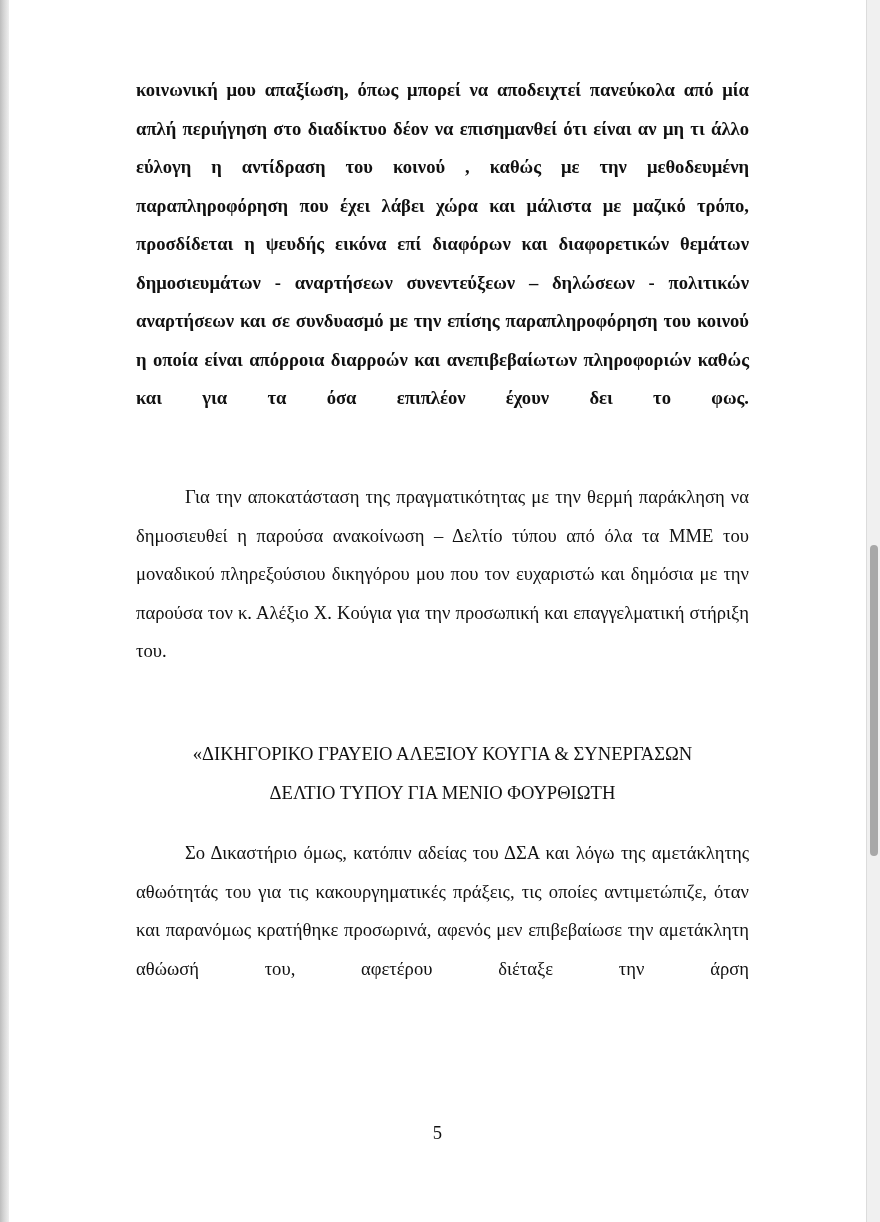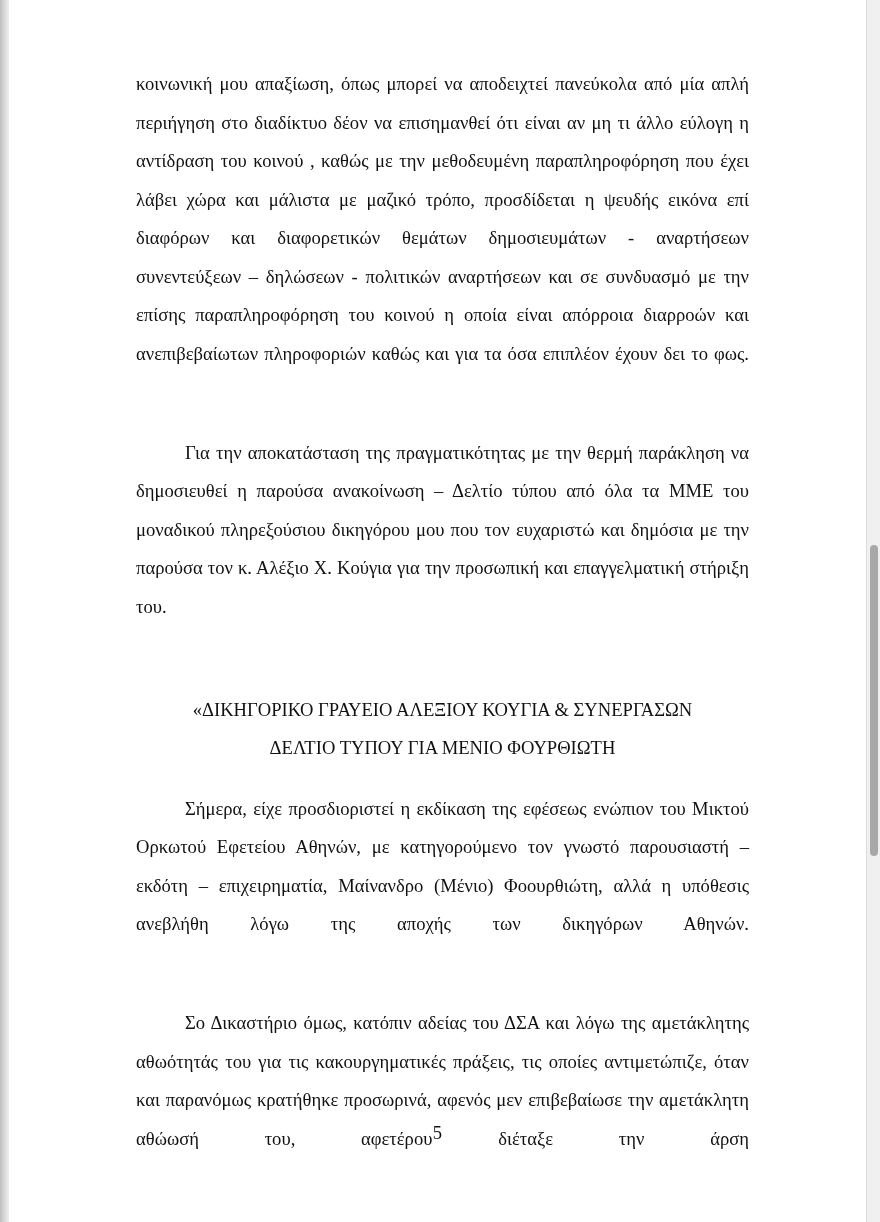--- a/index.html
+++ b/index.html
@@ -66,21 +66,22 @@
     color: #111111;
     text-align: justify;
     text-justify: inter-word;
     margin: 0;
     hyphens: none;
   }
   .para.continuation {
     margin-top: 26px;
   }
   .para.block {
-    margin-top: 20px;
+    margin-top: 26px;
+    font-weight: bold;
   }
   .para.indented {
     text-indent: 49px;
     margin-top: 22px;
   }
   
   .para::after {
     content: "";
     display: inline-block;
     width: 100%;
@@ -144,21 +145,20 @@
 
 
     <p class="para block">κοινωνική μου απαξίωση, όπως μπορεί να αποδειχτεί πανεύκολα από μία απλή περιήγηση στο διαδίκτυο δέον να επισημανθεί ότι είναι αν μη τι άλλο εύλογη η αντίδραση του κοινού , καθώς με την μεθοδευμένη παραπληροφόρηση που έχει λάβει χώρα και μάλιστα με μαζικό τρόπο, προσδίδεται η ψευδής εικόνα επί διαφόρων και διαφορετικών θεμάτων δημοσιευμάτων  - αναρτήσεων συνεντεύξεων – δηλώσεων - πολιτικών αναρτήσεων και σε συνδυασμό με  την επίσης παραπληροφόρηση του κοινού η οποία είναι απόρροια διαρροών και ανεπιβεβαίωτων πληροφοριών καθώς και για τα όσα επιπλέον έχουν δει το φως.</p>
 
     <p class="para indented">Για την αποκατάσταση της πραγματικότητας με την θερμή παράκληση να δημοσιευθεί η παρούσα ανακοίνωση – Δελτίο τύπου από όλα τα ΜΜΕ του μοναδικού πληρεξούσιου δικηγόρου μου που τον ευχαριστώ και δημόσια με την παρούσα τον κ. Αλέξιο Χ. Κούγια για την προσωπική και επαγγελματική στήριξη του.</p>
 
     <p class="centered-heading first-heading">«ΔΙΚΗΓΟΡΙΚΟ ΓΡΑΥΕΙΟ ΑΛΕΞΙΟΥ ΚΟΥΓΙΑ &amp; ΣΥΝΕΡΓΑΣΩΝ</p>
 
     <p class="centered-heading second-heading">ΔΕΛΤΙΟ  ΤΥΠΟΥ ΓΙΑ ΜΕΝΙΟ ΦΟΥΡΘΙΩΤΗ</p>
 
-    <p class="para indented">Σήμερα, είχε προσδιοριστεί η εκδίκαση της εφέσεως ενώπιον του Μικτού Ορκωτού Εφετείου Αθηνών, με κατηγορούμενο τον γνωστό παρουσιαστή – εκδότη – επιχειρηματία, Μαίνανδρο (Μένιο) Φοουρθιώτη, αλλά η υπόθεσις ανεβλήθη λόγω της αποχής των δικηγόρων Αθηνών.</p>
 
     <p class="para indented">Σο Δικαστήριο όμως, κατόπιν αδείας του ΔΣΑ και λόγω της αμετάκλητης αθωότητάς του για τις κακουργηματικές πράξεις, τις οποίες αντιμετώπιζε, όταν και παρανόμως κρατήθηκε προσωρινά, αφενός μεν επιβεβαίωσε την αμετάκλητη αθώωσή του, αφετέρου διέταξε την άρση</p>
 
   </div>
 
   <div id="page-number">5</div>
 
 </div>
 
 <div id="scrollbar-track">

